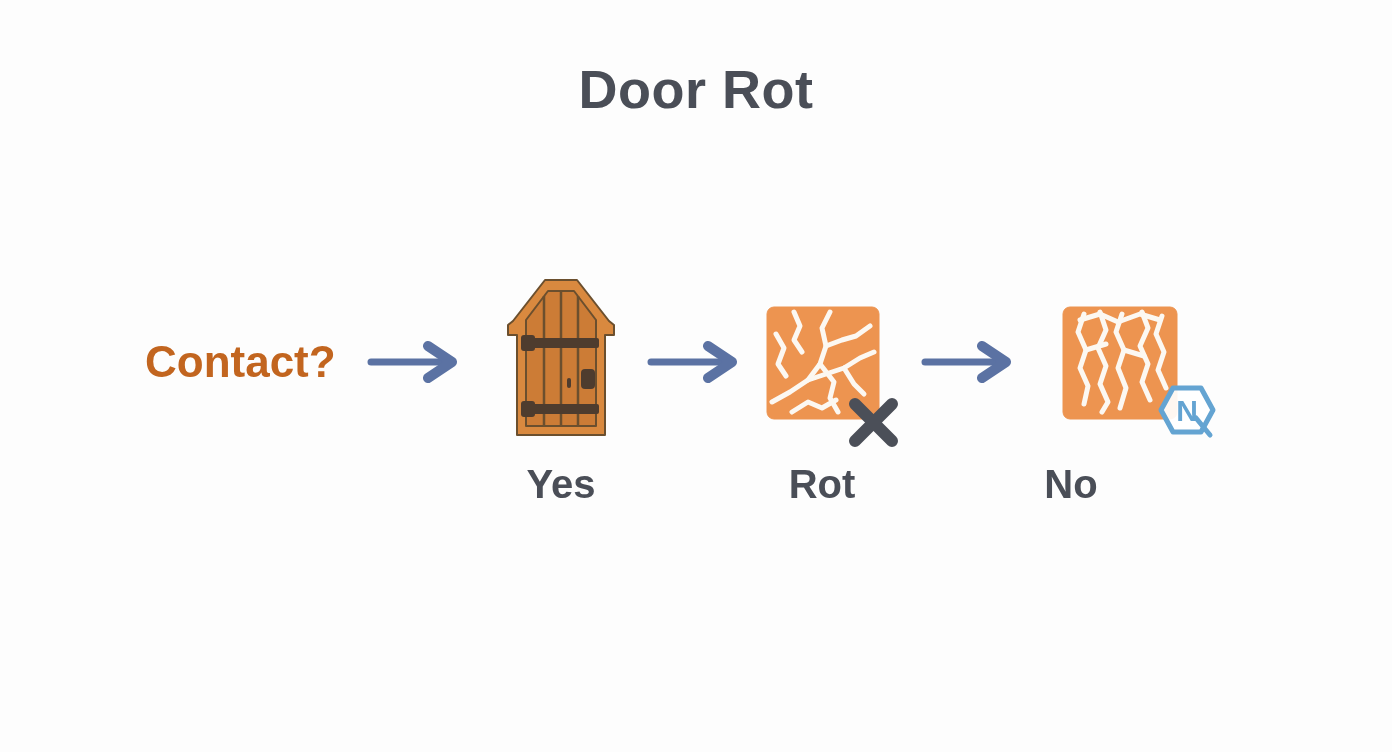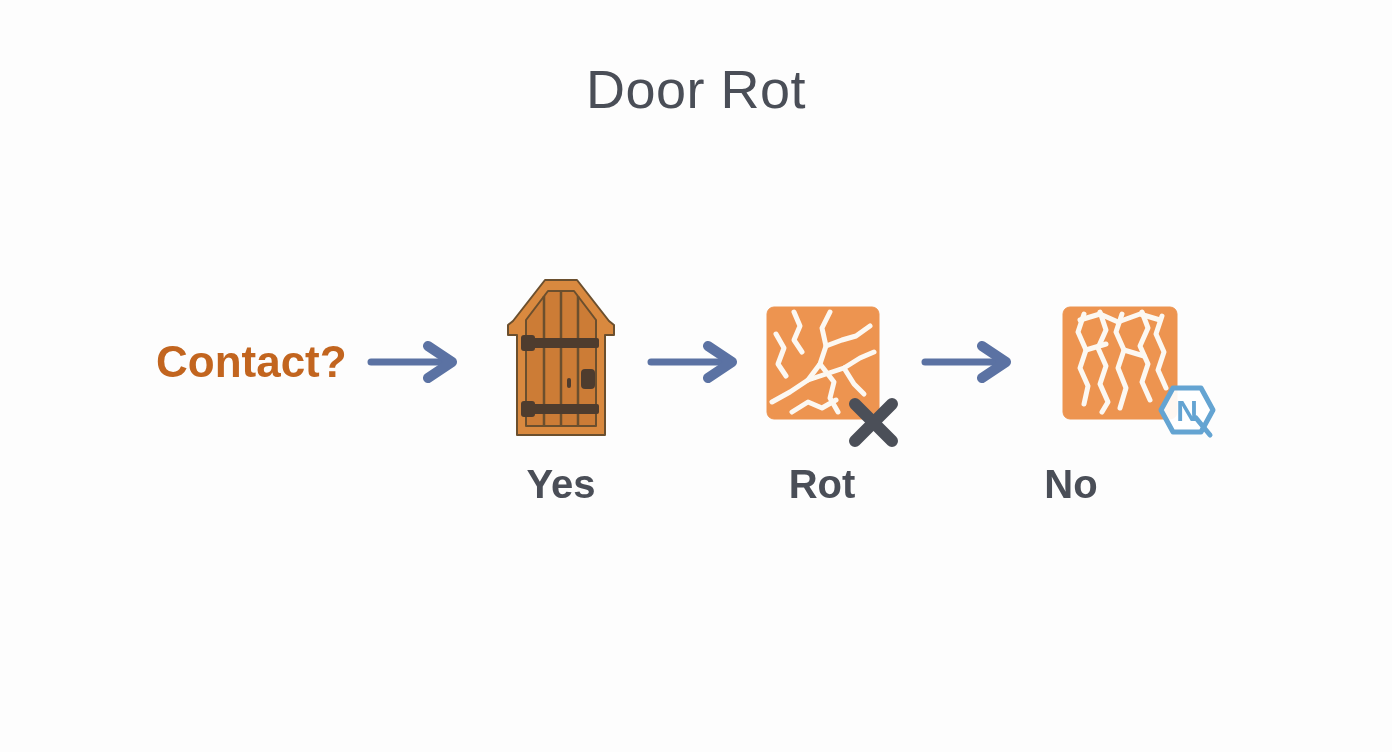--- a/index.html
+++ b/index.html
@@ -20,27 +20,27 @@
   *{margin:0;padding:0;box-sizing:border-box;}
   html,body{width:1392px;height:752px;overflow:hidden;}
   body{
     background:var(--background);
     font-family:"Liberation Sans","DejaVu Sans",sans-serif;
     position:relative;
   }
   .canvas{position:absolute;inset:0;}
   .diagram-title{
     position:absolute;top:58px;left:0;width:100%;
-    text-align:center;font-size:54px;font-weight:normal;
+    text-align:center;font-size:54px;font-weight:bold;
     color:var(--title-text);letter-spacing:0.5px;
   }
   .question-text{
     position:absolute;left:145px;top:332px;width:200px;height:60px;
     line-height:60px;font-size:44px;font-weight:bold;
-    color:var(--contact-text);white-space:nowrap;margin-left:11px;
+    color:var(--contact-text);white-space:nowrap;
   }
   .arrow{position:absolute;width:100px;height:44px;top:340px;}
   .arrow-1{left:366px;}
   .arrow-2{left:646px;}
   .arrow-3{left:920px;}
   .door-icon{position:absolute;left:505px;top:274px;width:112px;height:166px;}
   .rot-square-1{position:absolute;left:764px;top:304px;width:142px;height:152px;}
   .rot-square-2{position:absolute;left:1060px;top:304px;width:158px;height:148px;}
   .step-label{
     position:absolute;top:462px;text-align:center;

